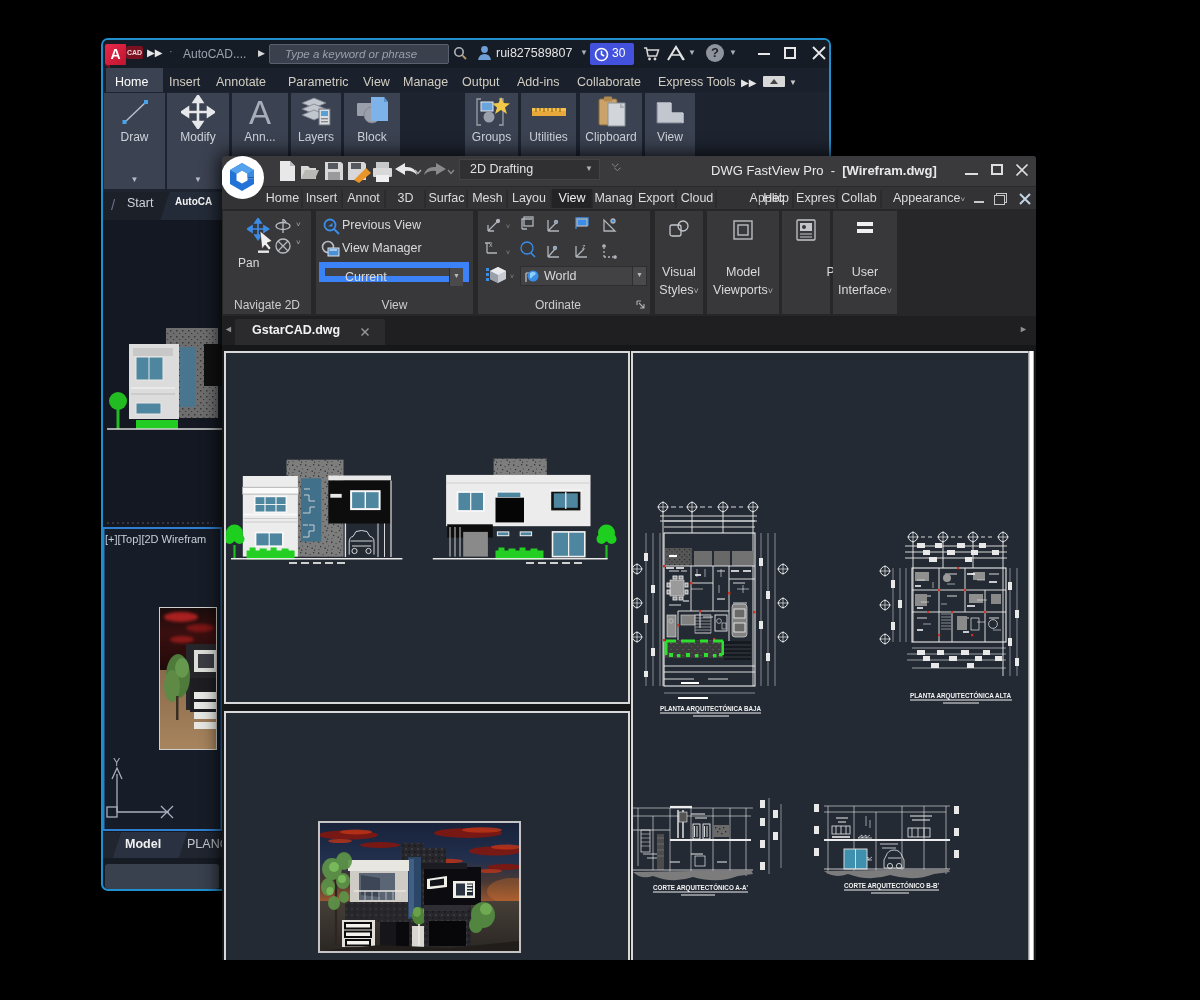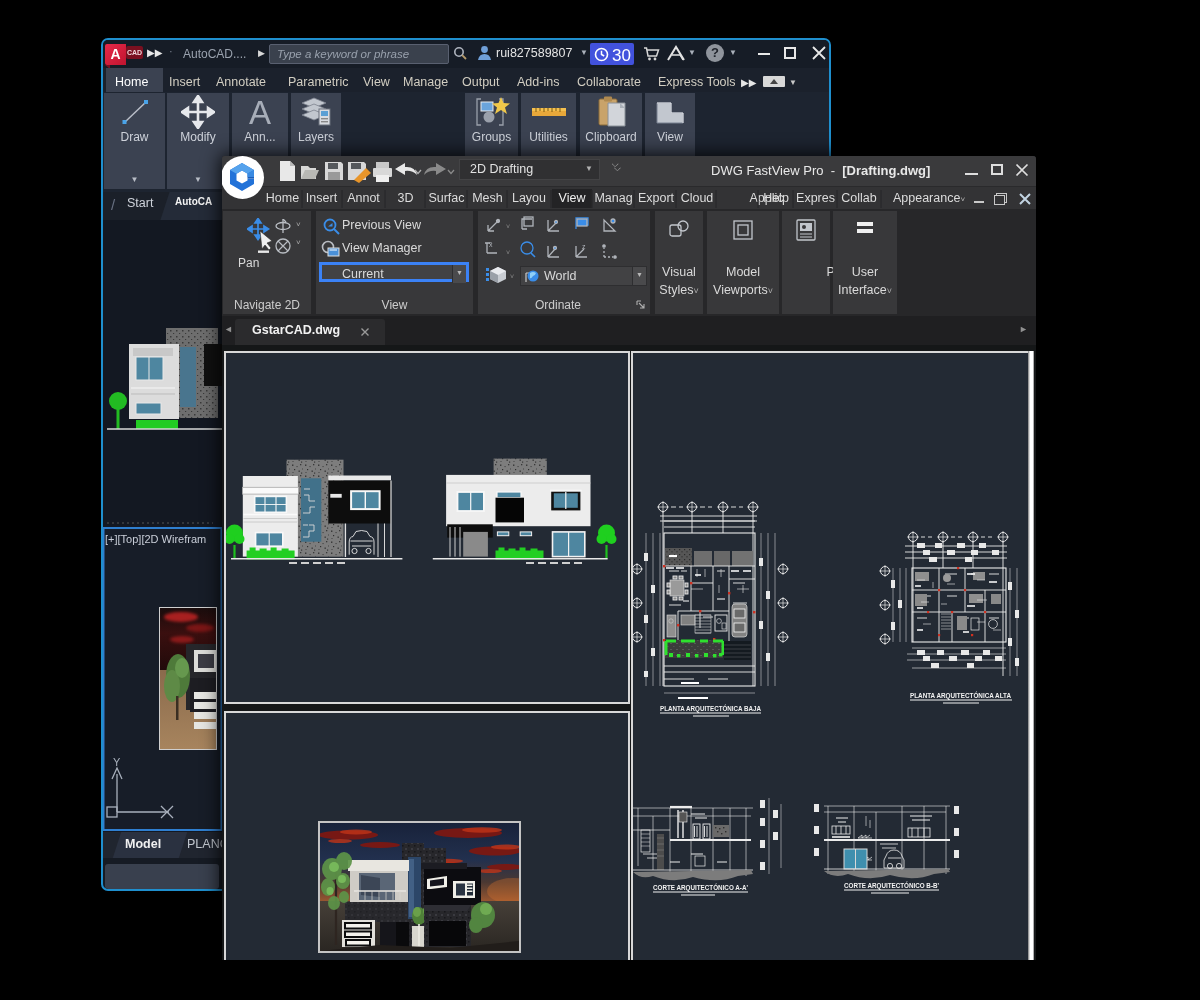--- a/index.html
+++ b/index.html
@@ -44,42 +44,42 @@
   <div id="ac-title">
 
     <div class="abs" style="left:2px; top:4px; width:21px; height:21px; background:linear-gradient(135deg,#e8294a,#c0142f); border-radius:2px 0 0 2px; color:#fff; font-weight:bold; font-size:14px; text-align:center; line-height:21px;">A</div>
     <div class="abs" style="left:2px; top:25px; width:0; height:0; border-left:5px solid transparent; border-right:0; border-top:4px solid #7a0f22;"></div>
     <div class="abs" style="left:23px; top:6px; width:17px; height:13px; background:#7a1020; border-radius:2px; color:#f0d8dc; font-weight:bold; font-size:7px; text-align:center; line-height:13px;">CAD</div>
     <div class="abs" style="left:44px; top:7px; color:#e8e8e8; font-size:10px;">▶▶</div>
     <div class="abs" style="left:66px; top:5px; color:#7a8290; font-size:11px;">·</div>
     <div class="abs" style="left:80px; top:7px; width:110px; color:#9aa2ae; font-size:12px;">AutoCAD....</div>
     <div class="abs" style="left:155px; top:8px; color:#d8d8d8; font-size:9px;">▶</div>
 
-    <div class="abs" style="left:166px; top:4px; width:180px; height:20px; background:#3a414d; border:1px solid #596070; border-radius:2px; color:#99a1ad; font-style:italic; font-size:11.5px; line-height:18px; padding-left:7px;">Type a keyword or phrase</div>
+    <div class="abs" style="left:166px; top:4px; width:180px; height:20px; background:#3a414d; border:1px solid #596070; border-radius:2px; color:#99a1ad; font-style:italic; font-size:11.5px; line-height:18px; padding-left:15px;">Type a keyword or phrase</div>
     <div class="abs" style="left:350px; top:6px; width:14px; height:14px;">
       <svg width="14" height="14" viewBox="0 0 14 14">
           <circle cx="6" cy="6" r="4.2" fill="none" stroke="#aeb4be" stroke-width="1.6"></circle>
           <line x1="9.2" y1="9.2" x2="13" y2="13" stroke="#b49a6a" stroke-width="1.8"></line>
         </svg>
     </div>
     <div class="abs" style="left:374px; top:5px; width:15px; height:16px;">
       <svg width="15" height="16" viewBox="0 0 15 16">
           <circle cx="7.5" cy="4.5" r="3.4" fill="#6f9fd8"></circle>
           <path d="M1 15 Q2 9 7.5 9 Q13 9 14 15 Z" fill="#6f9fd8"></path>
         </svg>
     </div>
     <div class="abs" style="left:393px; top:6px; color:#e4e4e4; font-size:12.5px;">rui827589807</div>
     <div class="abs" style="left:477px; top:8px; color:#aab0ba; font-size:8px;">▼</div>
 
     <div class="abs" style="left:487px; top:3px; width:44px; height:22px; background:#4252dd; border-radius:2px;">
       <svg width="15" height="15" viewBox="0 0 15 15" style="position:absolute;left:4px;top:3.5px;">
           <circle cx="7.5" cy="7.5" r="6" fill="none" stroke="#fff" stroke-width="1.6"></circle>
           <path d="M7.5 3.8 V7.5 L10.2 9" fill="none" stroke="#fff" stroke-width="1.5"></path>
         </svg>
-      <span style="position:absolute; left:22px; top:3px; color:#fff; font-size:17px;">30</span>
+      <span style="position:absolute; left:22px; top:3px; color:#fff; font-size:12px;">30</span>
     </div>
 
     <div class="abs" style="left:540px; top:6px; width:17px; height:16px;">
       <svg width="17" height="16" viewBox="0 0 17 16">
           <path d="M1 2 H3.5 L5 10 H13.5 L15.5 4 H4" fill="none" stroke="#d6d6d6" stroke-width="1.5"></path>
           <circle cx="6.5" cy="13" r="1.4" fill="#d6d6d6"></circle>
           <circle cx="12" cy="13" r="1.4" fill="#d6d6d6"></circle>
         </svg>
     </div>
 
@@ -165,20 +165,32 @@
             </g>
             <rect x="21" y="14" width="11" height="16" fill="#d8dbe0" stroke="#6a707c"></rect>
             <rect x="23" y="16" width="7" height="5" fill="#5a9fd4"></rect>
             <rect x="23" y="23" width="7" height="1.4" fill="#888"></rect>
             <rect x="23" y="26" width="7" height="1.4" fill="#888"></rect>
           </svg>
         </div>
       <div class="lbl">Layers</div>
         <div class="flyarrow">▼</div>
     </div>
+    <div class="pnl" style="left:241px; width:56px;">
+      <div class="icon">
+          <svg width="36" height="34" viewBox="0 0 36 34">
+            <rect x="3" y="8" width="16" height="13" rx="1" fill="#9aa0ab"></rect>
+            <circle cx="18" cy="20" r="8" fill="#9aa0ab" stroke="#788090" stroke-width="0.8"></circle>
+            <path d="M17 2 H30 L34 7 V26 H17 Z" fill="#7db3e8"></path>
+            <path d="M30 2 L30 7 H34 Z" fill="#5a92c8"></path>
+          </svg>
+        </div>
+      <div class="lbl">Block</div>
+        <div class="flyarrow">▼</div>
+    </div>
     <div class="pnl" style="left:362px; width:53px;">
       <div class="icon">
           <svg width="38" height="34" viewBox="0 0 38 34">
             <path d="M8 4 H4 V30 H8" fill="none" stroke="#9aa0ab" stroke-width="1.3"></path>
             <path d="M26 4 H30 V30 H26" fill="none" stroke="#9aa0ab" stroke-width="1.3"></path>
             <rect x="8" y="7" width="12" height="9" fill="#6aa4dc" stroke="#e8eaee" stroke-width="1"></rect>
             <circle cx="16" cy="22" r="5.5" fill="#9aa0ab"></circle>
             <path d="M28 2 L30.5 8 L37 8.5 L32 12.5 L34 19 L28 15 L22 19 L24 12.5 L19 8.5 L25.5 8 Z" fill="#f0c84a"></path>
           </svg>
         </div>
@@ -332,21 +344,21 @@
       <path d="M168 9 L158 3 L158 7 Q148 6 146 15 Q151 10 158 11 L158 15 Z" fill="#8a8a8a"></path>
       <path d="M170 10 l3 3.5 l3 -3.5" fill="none" stroke="#8a8a8a" stroke-width="1.3"></path>
     </svg>
 
     <div class="abs" style="left:237px; top:3px; width:141px; height:21px; background:#303032; border:1px solid #434345;">
       <span style="position:absolute; left:10px; top:2px; color:#e2e2e2; font-size:12.5px;">2D Drafting</span>
       <span style="position:absolute; right:6px; top:4px; color:#b0b0b0; font-size:8px;">▼</span>
     </div>
     <div class="abs" style="left:392px; top:7px; color:#a8a8a8; font-size:9px;">⌵<span style="position:relative;left:-9px;top:-4px;">⌵</span></div>
 
-    <div class="abs" style="left:489px; top:7px; color:#e8e8e8; font-size:13px;">DWG FastView Pro&nbsp; - &nbsp;<b>[Drafting.dwg]</b></div>
+    <div class="abs" style="left:489px; top:7px; color:#e8e8e8; font-size:13px;">DWG FastView Pro&nbsp; - &nbsp;<b>[Wirefram.dwg]</b></div>
 
     <div class="abs" style="left:743px; top:17px; width:13px; height:2px; background:#dedede;"></div>
     <div class="abs" style="left:769px; top:8px; width:12px; height:11px; border:2px solid #dedede;"></div>
     <svg class="abs" style="left:793px; top:7px;" width="14" height="14" viewBox="0 0 14 14">
         <path d="M1.5 1.5 L12.5 12.5 M12.5 1.5 L1.5 12.5" stroke="#dedede" stroke-width="1.7"></path>
       </svg>
   </div>
   <div id="fv-menu">
     <span class="fvm" style="left:42px;  width:37px;">Home</span>
     <span class="fvm" style="left:80px;  width:39px;">Insert</span>
@@ -436,21 +448,21 @@
           <line x1="11" y1="11" x2="16" y2="16" stroke="#3a8de8" stroke-width="2"></line>
           <path d="M9.5 5 L5 8.5 L9.5 8.5 Z" fill="#3a8de8"></path>
         </svg>
       <span class="abs" style="left:26px; top:7px; color:#dadada; font-size:12.5px;">Previous View</span>
       <svg class="abs" style="left:5px; top:29px;" width="19" height="17" viewBox="0 0 19 17">
           <circle cx="7" cy="7" r="5.5" fill="none" stroke="#b8bcc2" stroke-width="1.6"></circle>
           <rect x="7" y="8" width="11" height="8" fill="#4a90d8" stroke="#e0e0e0" stroke-width="1"></rect>
           <line x1="8.5" y1="10" x2="16" y2="10" stroke="#fff" stroke-width="1"></line>
         </svg>
       <span class="abs" style="left:26px; top:30px; color:#dadada; font-size:12.5px;">View Manager</span>
-      <div class="abs" style="left:3px; top:51px; width:150px; height:20px; background:#424244; border:3px solid #3b82f6;">
+      <div class="abs" style="left:3px; top:51px; width:150px; height:20px; background:#424244; border:6px solid #3b82f6;">
         <span style="position:absolute; left:20px; top:2px; color:#dadada; font-size:12.5px;">Current</span>
         <div style="position:absolute; right:0; top:0; width:14px; height:18px; background:#4a4a4c; border-left:1px solid #2e2e30;">
             <span style="position:absolute;left:3px;top:4px;color:#b8b8b8;font-size:7px;">▼</span>
           </div>
       </div>
       <div class="cap">View</div>
     </div>
 
     <div class="fvp" style="left:256px; width:172px;">
       <svg class="abs" style="left:4px; top:4px;" width="164" height="72" viewBox="0 0 164 72">

